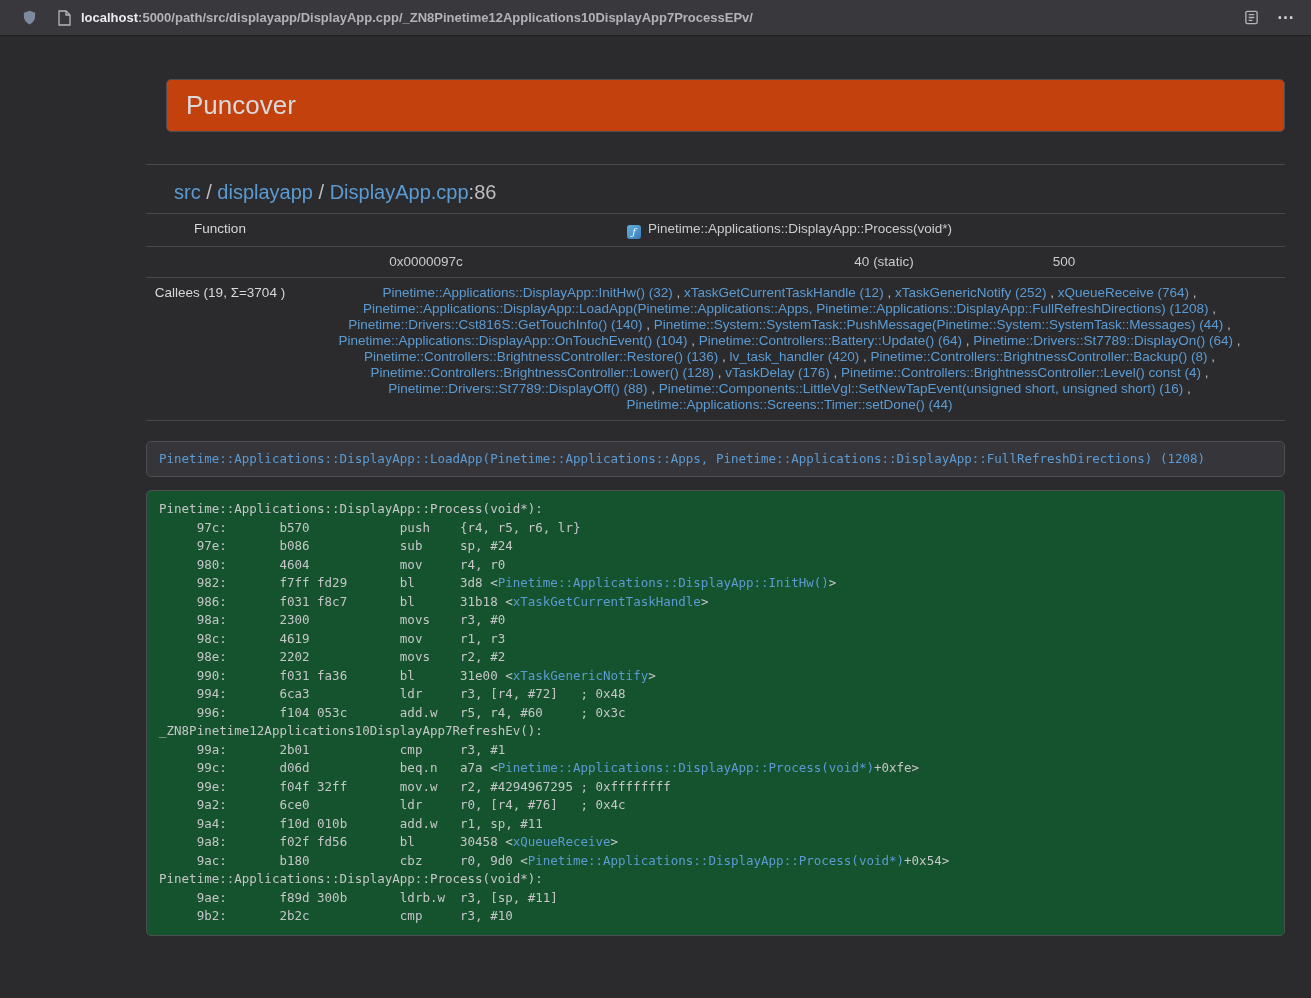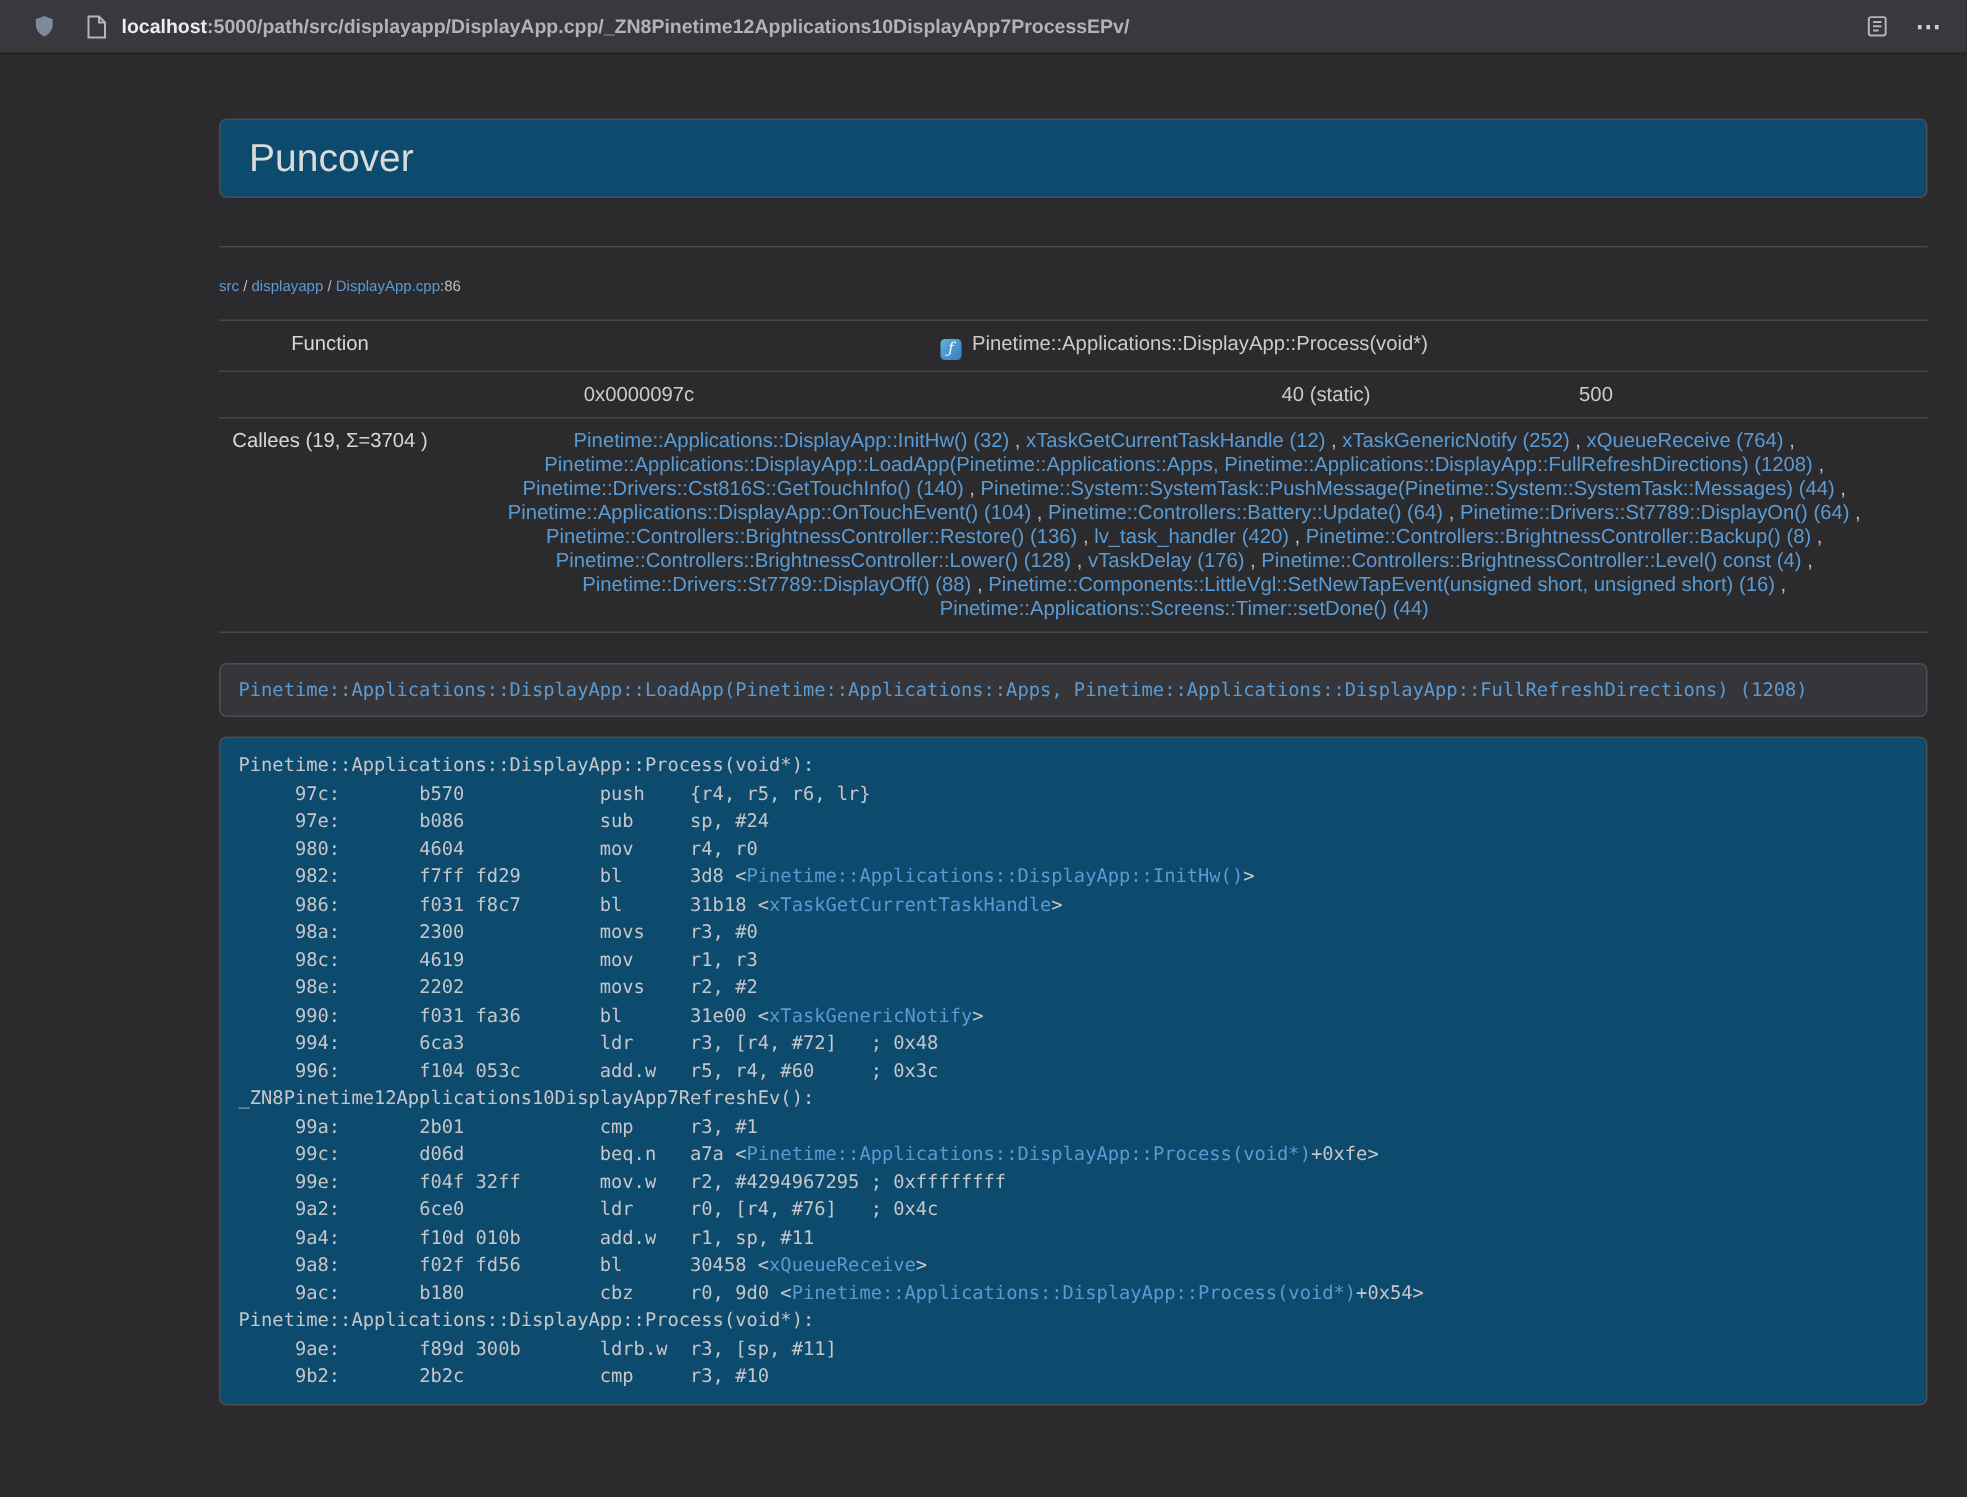--- a/index.html
+++ b/index.html
@@ -19,26 +19,26 @@
   .ic-shield { margin-left: 22px; }
   .ic-page { margin-left: 20px; }
   .urltext { margin-left: 10px; font-size: 13px; color: #b2b2b8; white-space: nowrap; }
   .urltext .host { color: #ececf0; }
   .chrome-right { margin-left: auto; display: flex; align-items: center; gap: 18px; margin-right: 16px; }
   .menu-dots { color: #cfcfd4; font-size: 17px; letter-spacing: 1px; line-height: 1; cursor: default; }
 
   
   .container { margin-left: 146px; width: 1139px; color: #cbcbce; }
   .jumbotron {
-    margin-top: 43px; background: #0c4a6e; border: 1px solid #4d4d52;
-    border-radius: 5px; padding: 12px 19px;
+    margin-top: 43px; background: #c2410c; border: 1px solid #4d4d52;
+    border-radius: 5px; padding: 12px 19px; margin-left: 20px;
   }
   .jumbotron h1 { font-size: 26px; line-height: 27px; font-weight: 400; color: #dadadd; }
   hr.divider { border: none; border-top: 1px solid #48484d; margin-top: 32px; }
-  .breadcrumb { margin-top: 18px; font-size: 10px; line-height: 18px; color: #bdbdc2; }
+  .breadcrumb { margin-top: 18px; font-size: 20px; line-height: 18px; color: #bdbdc2; margin-left: 28px; }
   .bc-sep, .bc-suffix { color: #bdbdc2; }
 
   table.symbol {
     margin-top: 12px; width: 100%; border-collapse: collapse;
     border-bottom: 1px solid #47474c; font-size: 13.5px;
   }
   table.symbol th, table.symbol td {
     border-top: 1px solid #47474c; padding: 7px 8px;
     text-align: center; vertical-align: top; line-height: 16px; font-weight: 400;
   }
@@ -56,21 +56,21 @@
   }
 
   .hl-box {
     margin-top: 20px; background: #36363a; border: 1px solid #4d4d52;
     border-radius: 5px; padding: 8px 12px;
     font-family: "DejaVu Sans Mono", monospace; font-size: 12.5px; line-height: 18px;
     white-space: nowrap; overflow: hidden;
   }
 
   pre.disasm {
-    margin-top: 13px; background: #0c4a6e; border: 1px solid #4d4d52;
+    margin-top: 13px; background: #14532d; border: 1px solid #4d4d52;
     border-radius: 5px; padding: 9px 12px;
     font-family: "DejaVu Sans Mono", monospace; font-size: 12.5px; line-height: 18.5px;
     color: #c6c6c9; tab-size: 8; -moz-tab-size: 8; white-space: pre; overflow: hidden;
   }
   pre.disasm a { color: var(--link, #5b9bd3); }
 </style>
 </head>
 <body>
 
 <div class="chrome">

